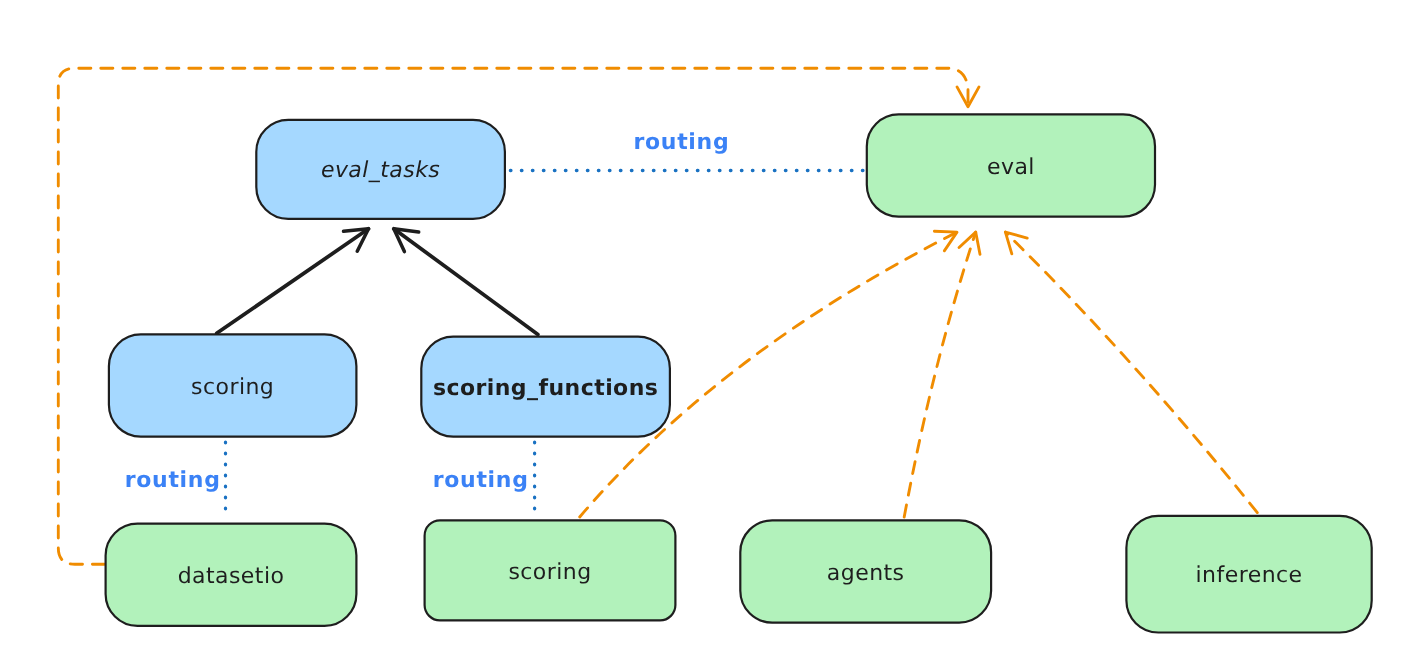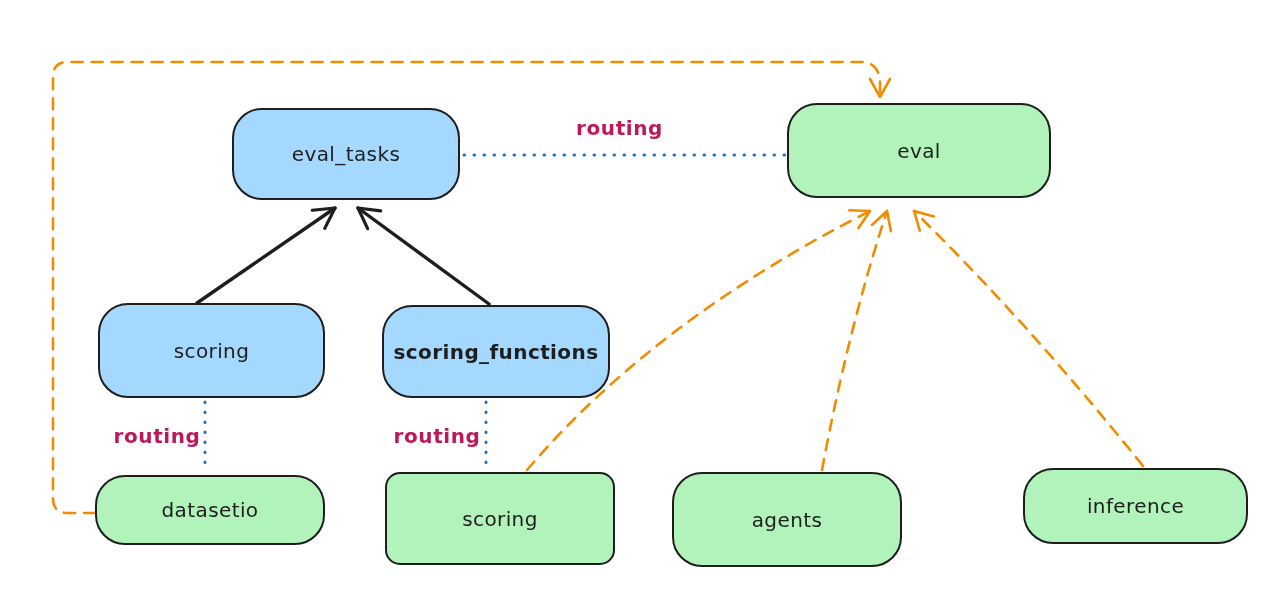--- a/index.html
+++ b/index.html
@@ -35,21 +35,21 @@
     align-items: center;
     justify-content: center;
     font-size: 20px;
     color: #1e1e1e;
     letter-spacing: 0.4px;
   }
   .node.blue  { background: #a5d8ff; }
   .node.green { background: #b2f2bb; }
   .edge-label {
     position: absolute;
-    color: #be185d;
+    color: #3b82f6;
     font-size: 20px;
     font-weight: 600;
     letter-spacing: 0.6px;
     text-align: center;
     white-space: nowrap;
   }
 </style>
 </head>
 <body>
 
@@ -71,49 +71,49 @@
     <path d="M464,155 L785,155" fill="none" stroke="#1971c2" stroke-width="3" stroke-linecap="round" stroke-dasharray="0.5 9.5"></path>
     <path d="M205,402 L205,471" fill="none" stroke="#1971c2" stroke-width="3" stroke-linecap="round" stroke-dasharray="0.5 9.5"></path>
     <path d="M486,402 L486,467" fill="none" stroke="#1971c2" stroke-width="3" stroke-linecap="round" stroke-dasharray="0.5 9.5"></path>
 
     <path d="M95,513 L68,513 Q53,513 53,498 L53,77 Q53,62 68,62 L864,62 Q878,64 880,80 L880,97" fill="none" stroke="#f08c00" stroke-width="2.6" stroke-linecap="round" stroke-dasharray="11 9" marker-end="url(#mOrange)"></path>
     <path d="M527,470 Q655,320 870,211" fill="none" stroke="#f08c00" stroke-width="2.6" stroke-linecap="round" stroke-dasharray="11 9" marker-end="url(#mOrange)"></path>
     <path d="M822,470 Q848,330 887,211" fill="none" stroke="#f08c00" stroke-width="2.6" stroke-linecap="round" stroke-dasharray="11 9" marker-end="url(#mOrange)"></path>
     <path d="M1143,466 Q1030,325 914,211" fill="none" stroke="#f08c00" stroke-width="2.6" stroke-linecap="round" stroke-dasharray="11 9" marker-end="url(#mOrange)"></path>
   </svg>
 
-  <div class="node blue" style="left:232px; top:108px; width:228px; height:92px;">
+  <div class="node blue" style="left:232px; top:108px; width:228px; height:92px;font-style:italic;">
     <span>eval_tasks</span>
   </div>
 
   <div class="node green" style="left:787px; top:103px; width:264px; height:95px;">
     <span>eval</span>
   </div>
 
   <div class="node blue" style="left:98px; top:303px; width:227px; height:95px;">
     <span>scoring</span>
   </div>
 
   <div class="node blue" style="left:382px; top:305px; width:228px; height:93px;font-weight:bold;">
     <span>scoring_functions</span>
   </div>
 
-  <div class="node green" style="left:95px; top:475px; width:230px; height:70px;">
+  <div class="node green" style="left:95px; top:475px; width:230px; height:95px;">
     <span>datasetio</span>
   </div>
 
   <div class="node green" style="left:385px; top:472px; width:230px; height:93px;border-radius:15px;">
     <span>scoring</span>
   </div>
 
   <div class="node green" style="left:672px; top:472px; width:230px; height:95px;">
     <span>agents</span>
   </div>
 
-  <div class="node green" style="left:1023px; top:468px; width:225px; height:76px;justify-content:center;">
+  <div class="node green" style="left:1023px; top:468px; width:225px; height:108px;justify-content:center;">
     <span>inference</span>
   </div>
 
   <div class="edge-label" style="left:572px; top:116px; width:95px;">routing</div>
   <div class="edge-label" style="left:112px; top:424px; width:90px;">routing</div>
   <div class="edge-label" style="left:392px; top:424px; width:90px;">routing</div>
 
 </div>
 
 </body></html>

